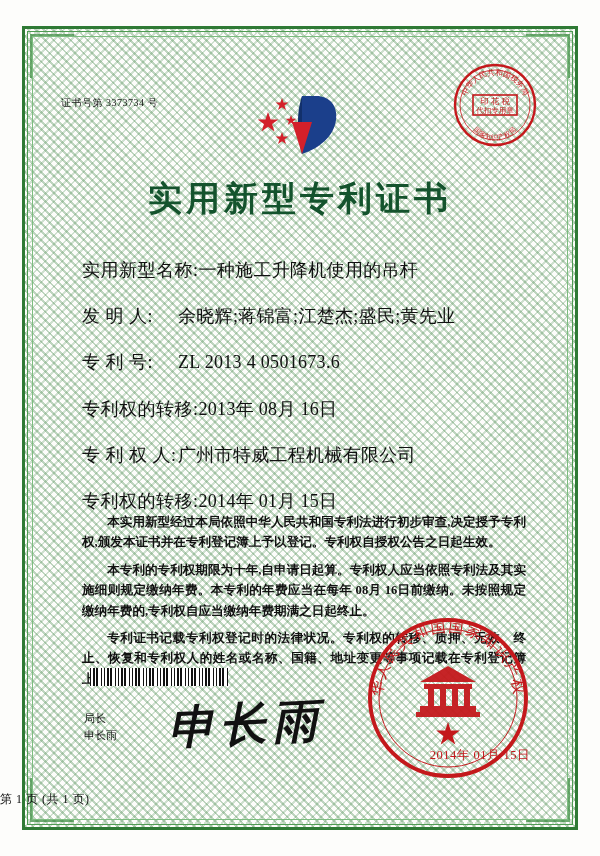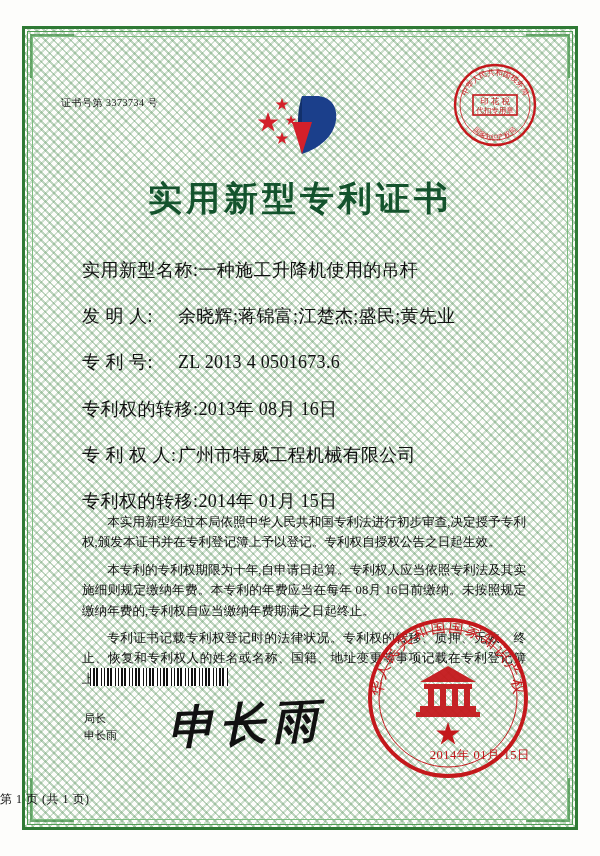--- a/index.html
+++ b/index.html
@@ -149,20 +149,21 @@
     right: 74px;
     top: 512px;
     font-size: 12.6px;
     line-height: 1.62;
     color: #111;
     text-align: justify;
   }
   .body-text p {
     margin: 0 0 7px 0;
     text-indent: 2em;
+    font-weight: bold;
   }
 
   .barcode {
     position: absolute;
     left: 90px;
     top: 668px;
     width: 138px;
     height: 18px;
     background-image: repeating-linear-gradient(90deg,
       #111 0 1px, #fff 1px 3px, #111 3px 5px, #fff 5px 6px,

